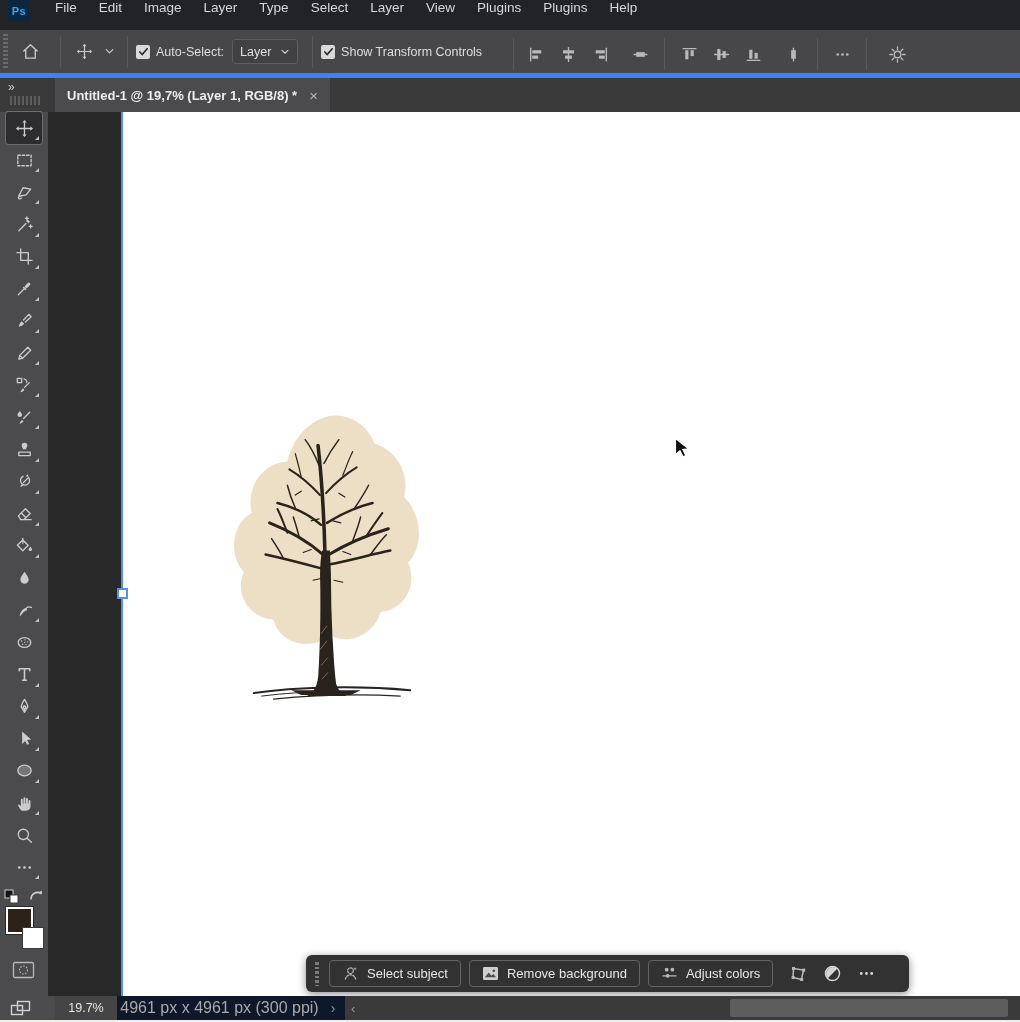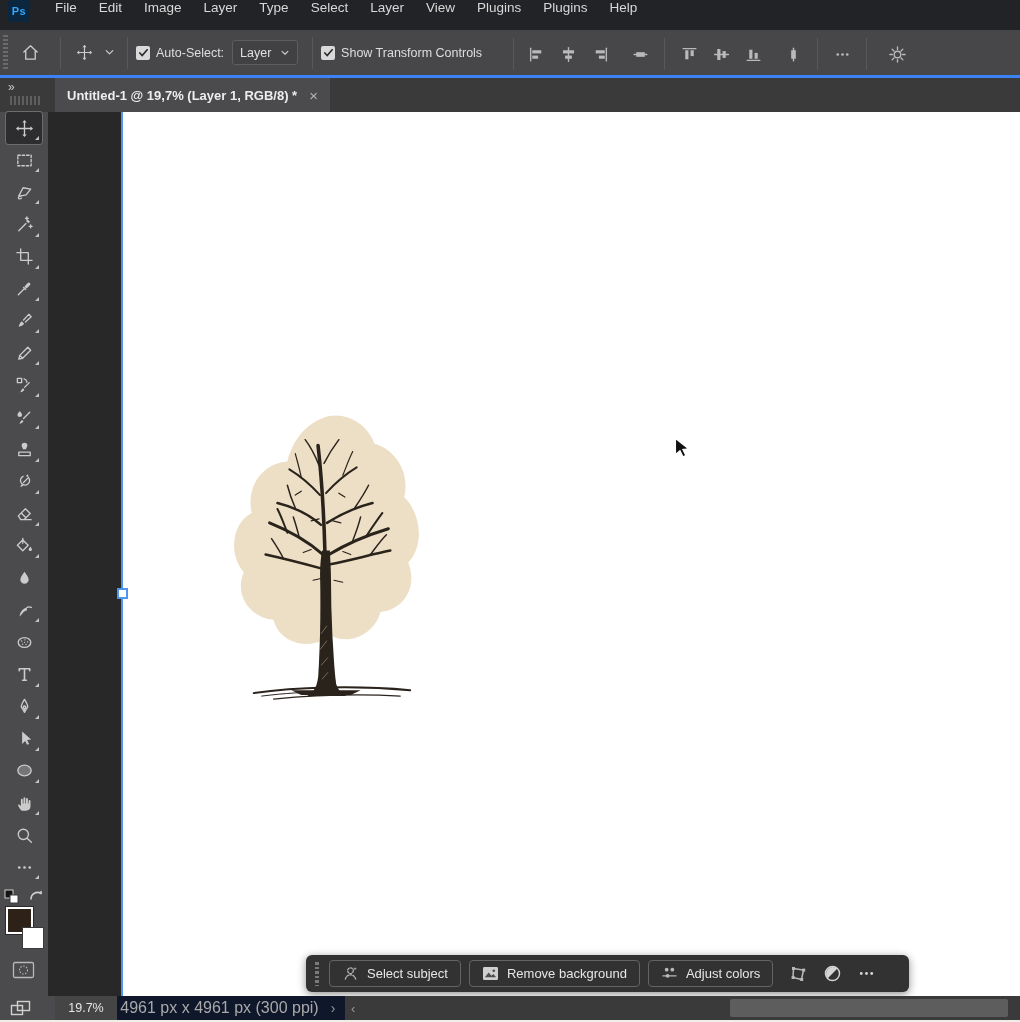--- a/index.html
+++ b/index.html
@@ -10,21 +10,21 @@
   
   .menubar { position:absolute; left:0; top:0; width:1020px; height:30px;
     background:#222326; display:flex; align-items:flex-start; }
   .pslogo { width:22px; height:22px; margin:0 14px 0 8px; background:#0b2740;
     border-radius:4px; color:#31a8ff; font-size:11px; font-weight:bold;
     display:flex; align-items:center; justify-content:center; letter-spacing:.5px; }
   .menuitem { color:#d8d8d8; font-size:13.5px; padding:0 11px; cursor:default; }
 
   
   .optionsbar { position:absolute; left:0; top:30px; width:1020px; height:48px;
-    background:#474749; border-bottom:3px solid #3b82f6; display:flex; align-items:center; }
+    background:#474749; border-bottom:5px solid #3b82f6; display:flex; align-items:center; }
   .ogrip { width:5px; height:36px; margin-left:3px;
     background:repeating-linear-gradient(180deg,#6a6a6a 0 2px,transparent 2px 4px); }
   .obtn { display:flex; align-items:center; justify-content:center; height:34px; }
   .odiv { width:1px; height:32px; background:#585858; margin:0 8px; }
   .olabel { color:#dedede; font-size:12.5px; margin:0 8px 0 6px; }
   .checkbox { width:14px; height:14px; background:#d9d9d9; border-radius:2px;
     display:flex; align-items:center; justify-content:center; }
   .dropdown { height:25px; min-width:66px; background:#414143; border:1px solid #5d5d5d;
     border-radius:3px; color:#e0e0e0; font-size:12.5px; display:flex; align-items:center;
     justify-content:space-between; padding:0 7px; }

